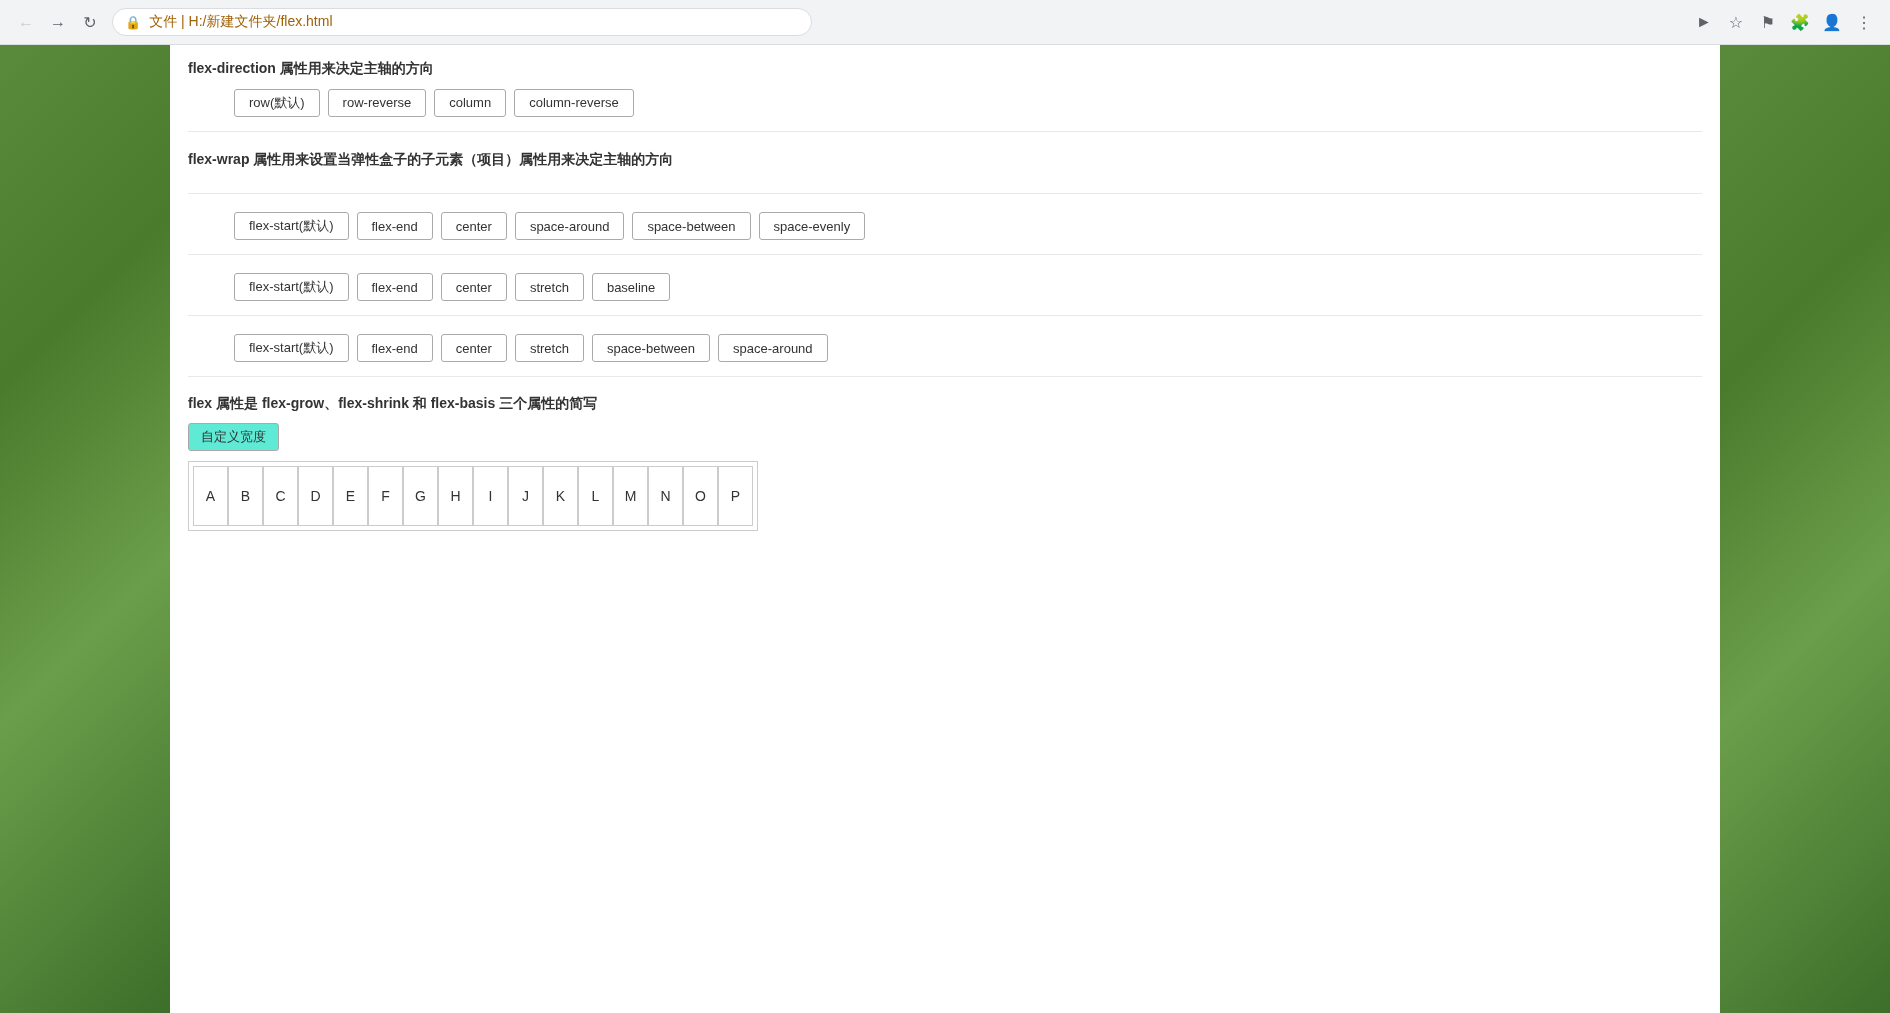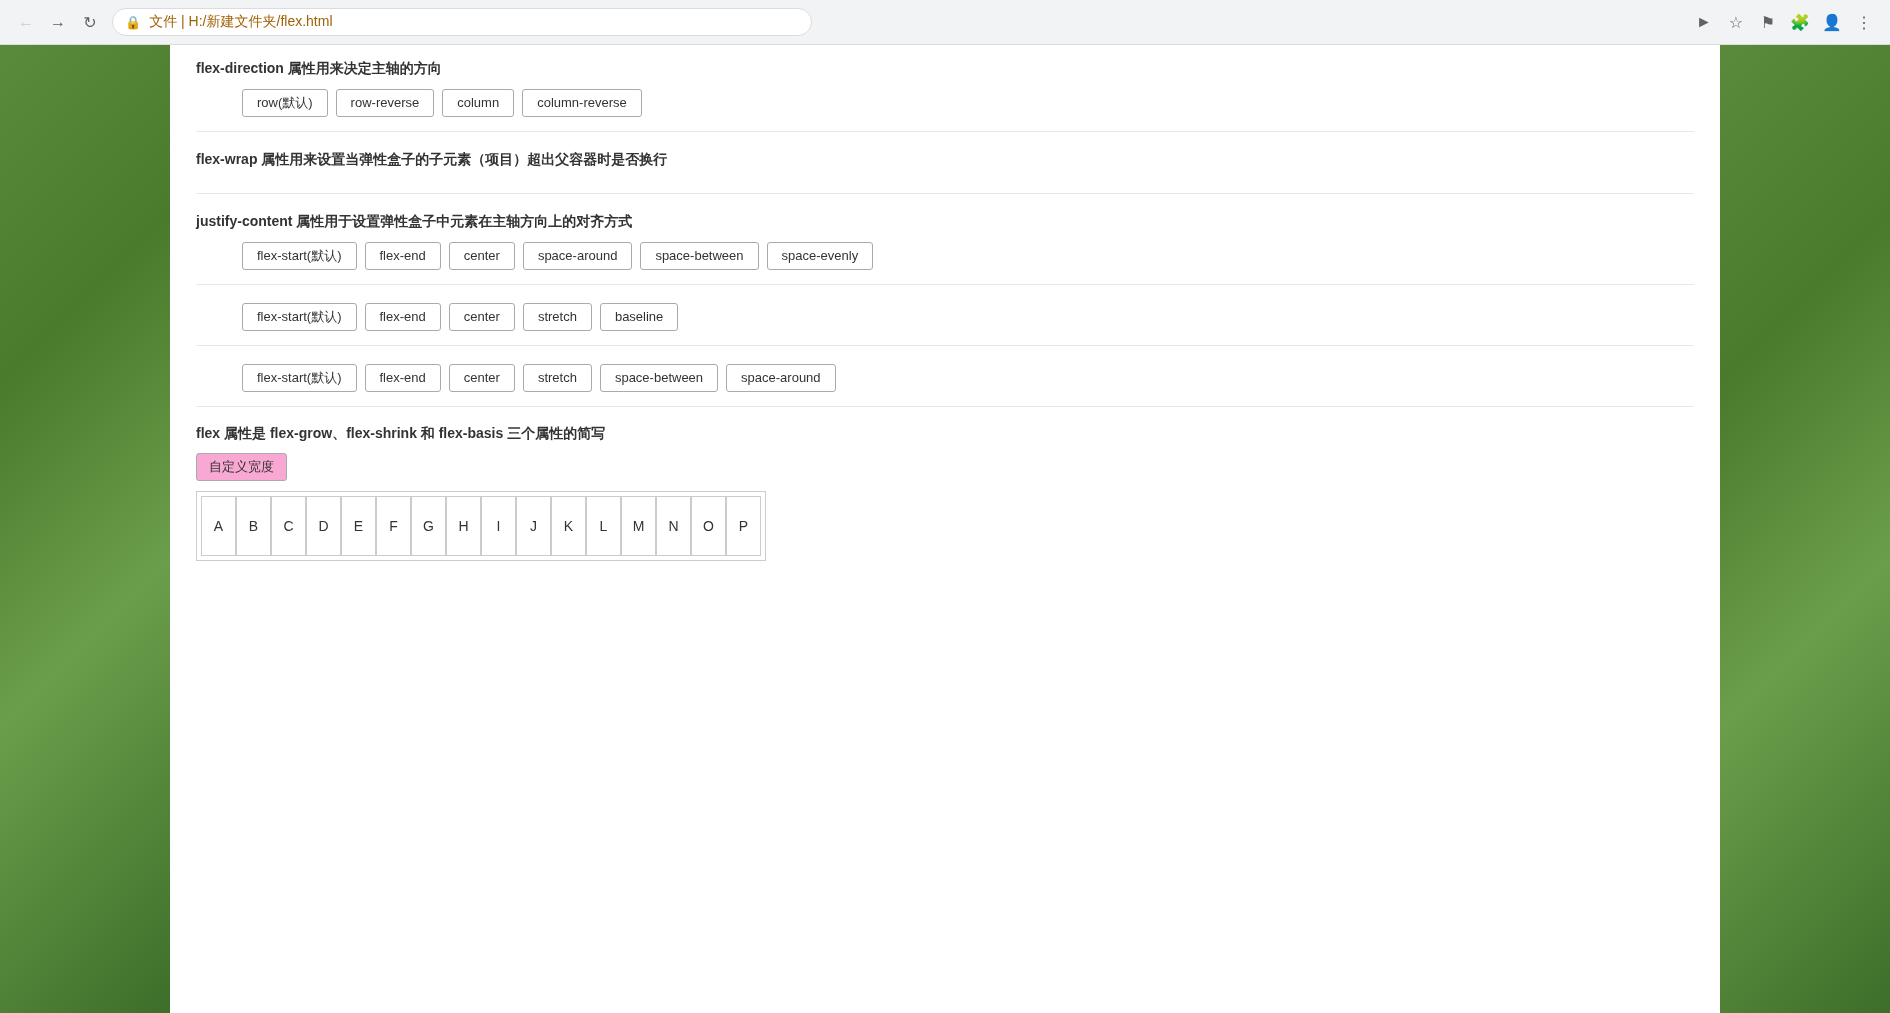--- a/index.html
+++ b/index.html
@@ -74,21 +74,20 @@
       display: flex;
       align-items: center;
       justify-content: center;
     }
 
     
     .main-layout {
       display: flex;
       flex: 1;
       overflow: hidden;
-      gap: 8px;
     }
 
     
     .side-panel-left, .side-panel-right {
       width: 170px;
       min-width: 170px;
       background: linear-gradient(135deg, #5a8a3c 0%, #4a7a2c 30%, #6b9e4a 60%, #3d6e2a 100%);
       flex-shrink: 0;
     }
 
@@ -144,21 +143,21 @@
       margin-bottom: 14px;
     }
     .flex-demo-title {
       font-size: 14px;
       font-weight: bold;
       color: #333;
       margin-bottom: 10px;
     }
     .custom-width-btn {
       border: 1px solid #aaa;
-      background: #f9a8d4;
+      background: #5eead4;
       padding: 4px 12px;
       border-radius: 3px;
       cursor: pointer;
       font-size: 13px;
       color: #333;
       margin-bottom: 10px;
     }
 
     .flex-box-demo {
       border: 1px solid #ccc;
@@ -220,25 +219,24 @@
       <div class="section-title">flex-direction 属性用来决定主轴的方向</div>
       <div class="btn-group">
         <button class="demo-btn">row(默认)</button>
         <button class="demo-btn">row-reverse</button>
         <button class="demo-btn">column</button>
         <button class="demo-btn">column-reverse</button>
       </div>
     </div>
 
     <div class="section">
-      <div class="section-title">flex-wrap 属性用来设置当弹性盒子的子元素（项目）超出父容器时是否换行</div>
-    </div>
-
-    <div class="section">
-      <div class="section-title">justify-content 属性用于设置弹性盒子中元素在主轴方向上的对齐方式</div>
+      <div class="section-title">flex-wrap 属性用来设置当弹性盒子的子元素（项目）属性用来决定主轴的方向</div>
+    </div>
+
+    <div class="section">
       <div class="btn-group">
         <button class="demo-btn">flex-start(默认)</button>
         <button class="demo-btn">flex-end</button>
         <button class="demo-btn">center</button>
         <button class="demo-btn">space-around</button>
         <button class="demo-btn">space-between</button>
         <button class="demo-btn">space-evenly</button>
       </div>
     </div>
 

